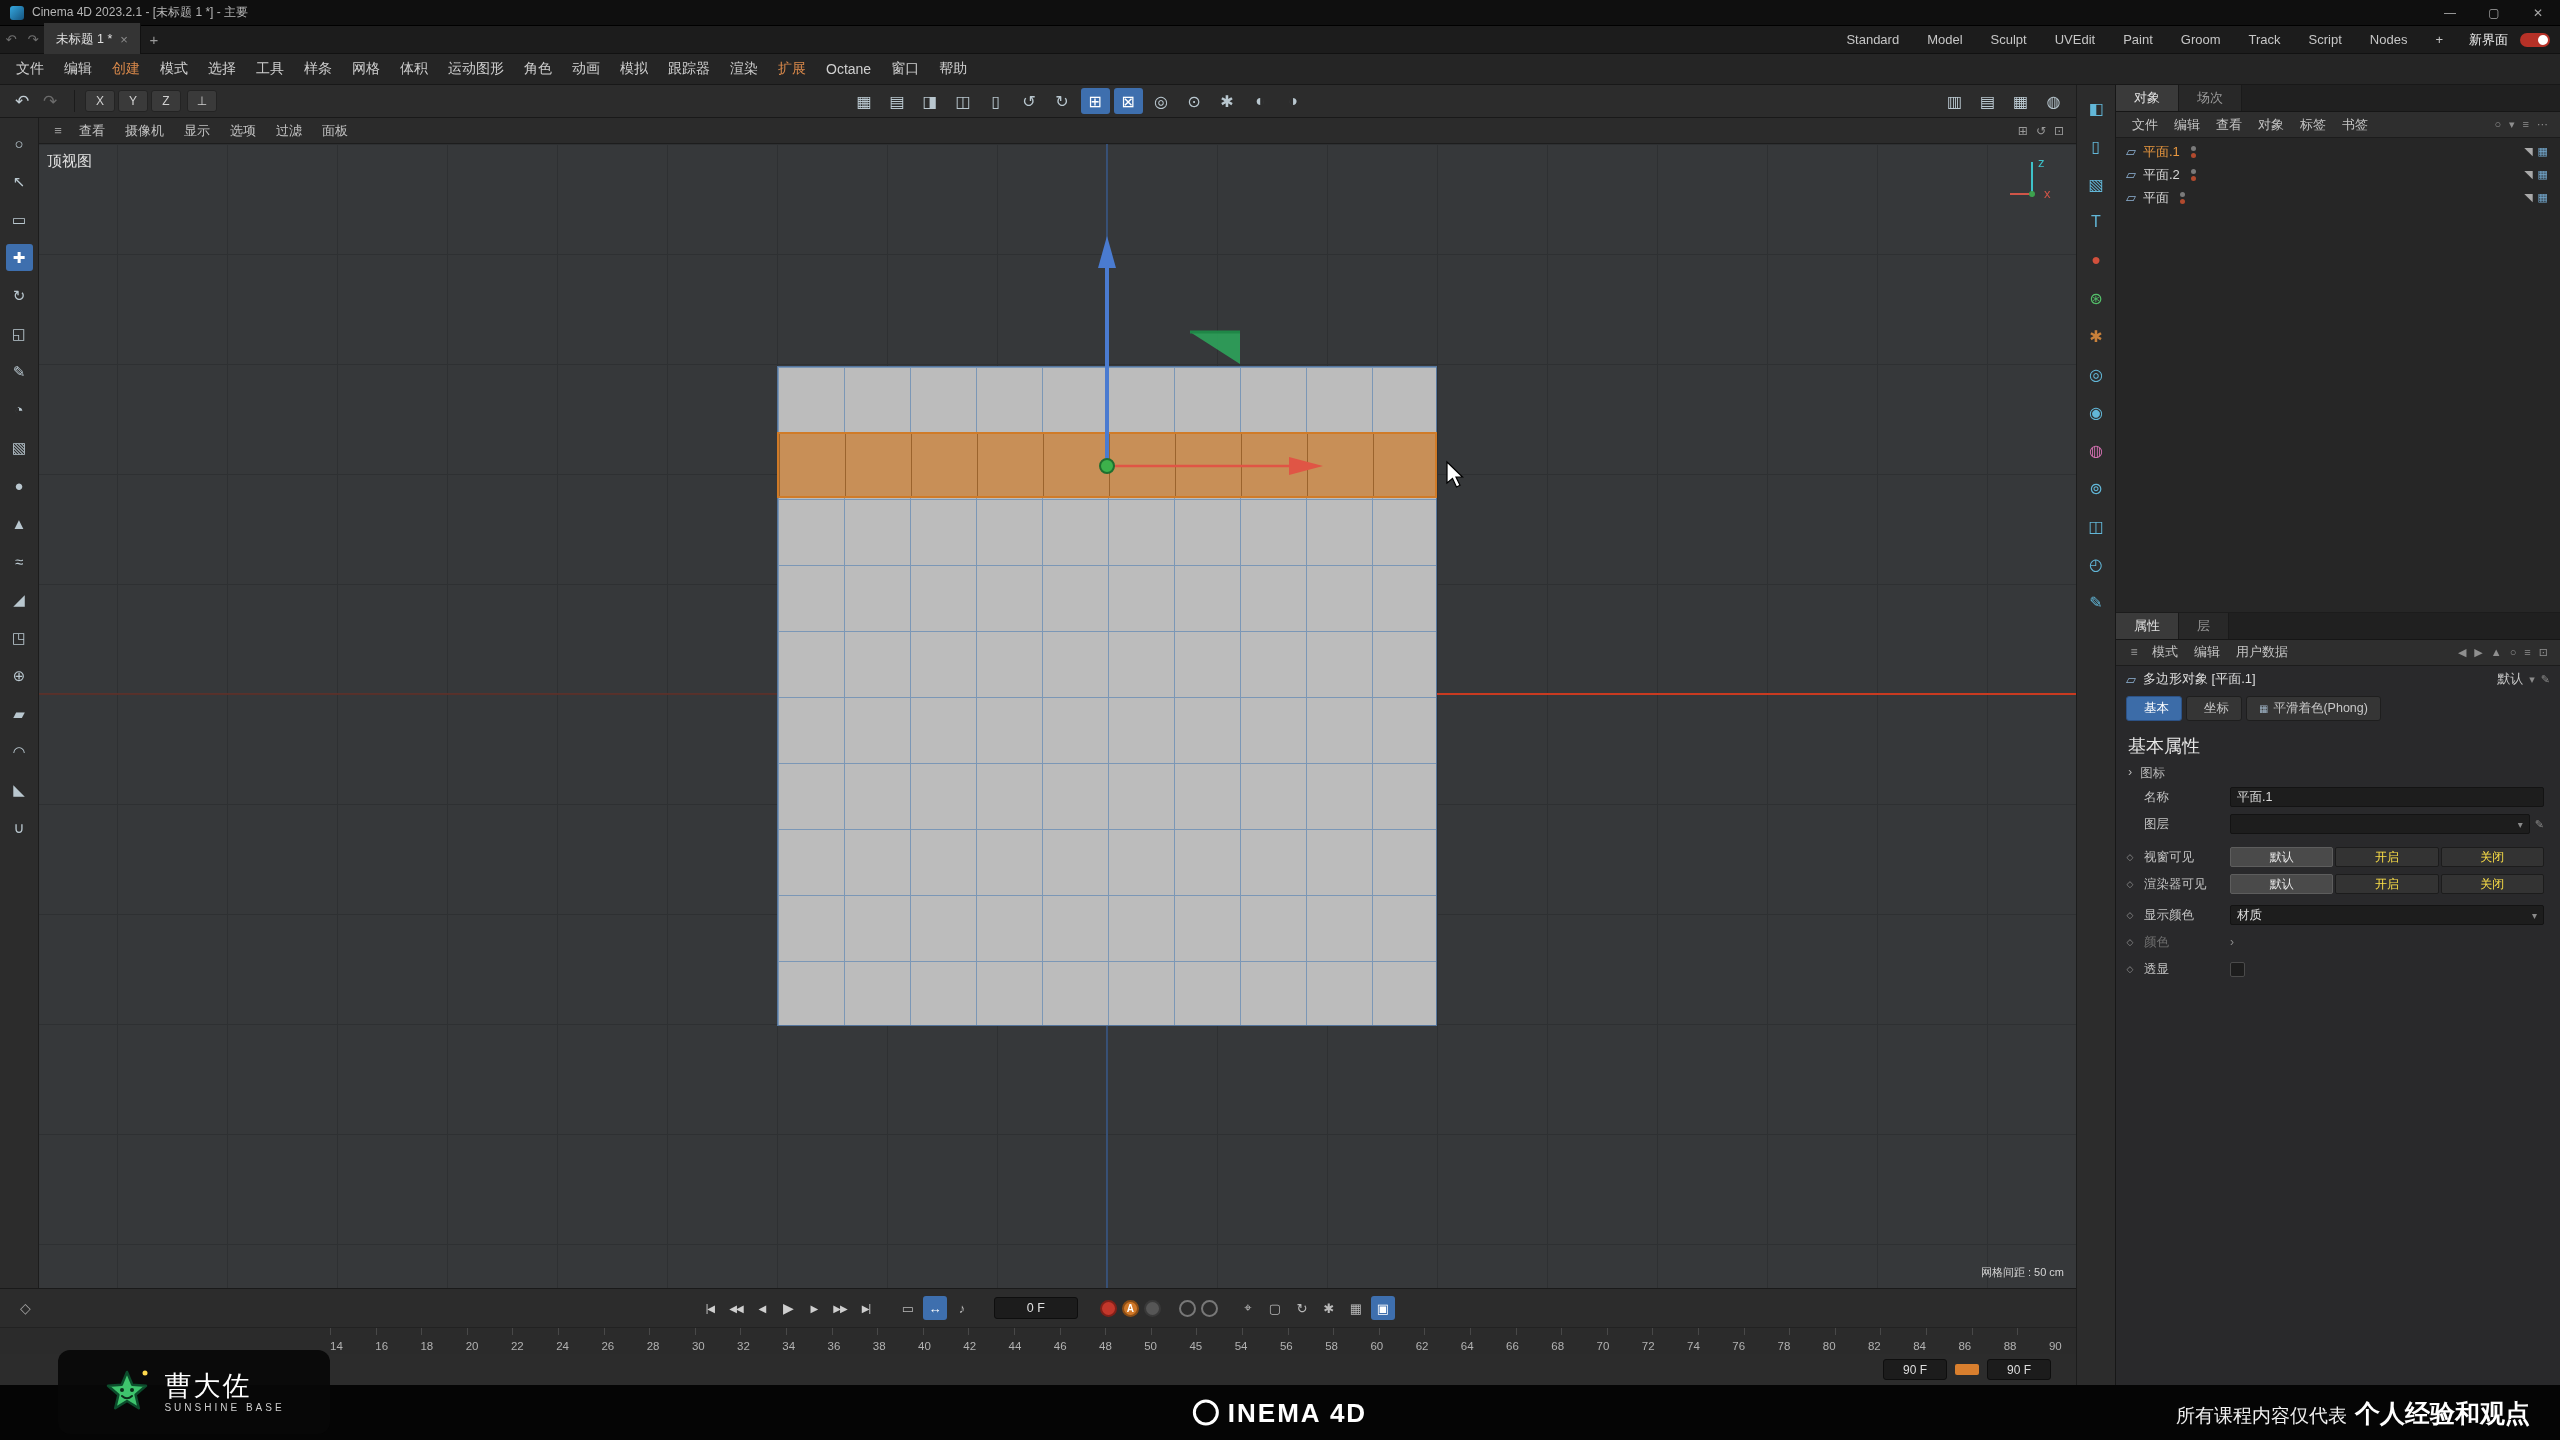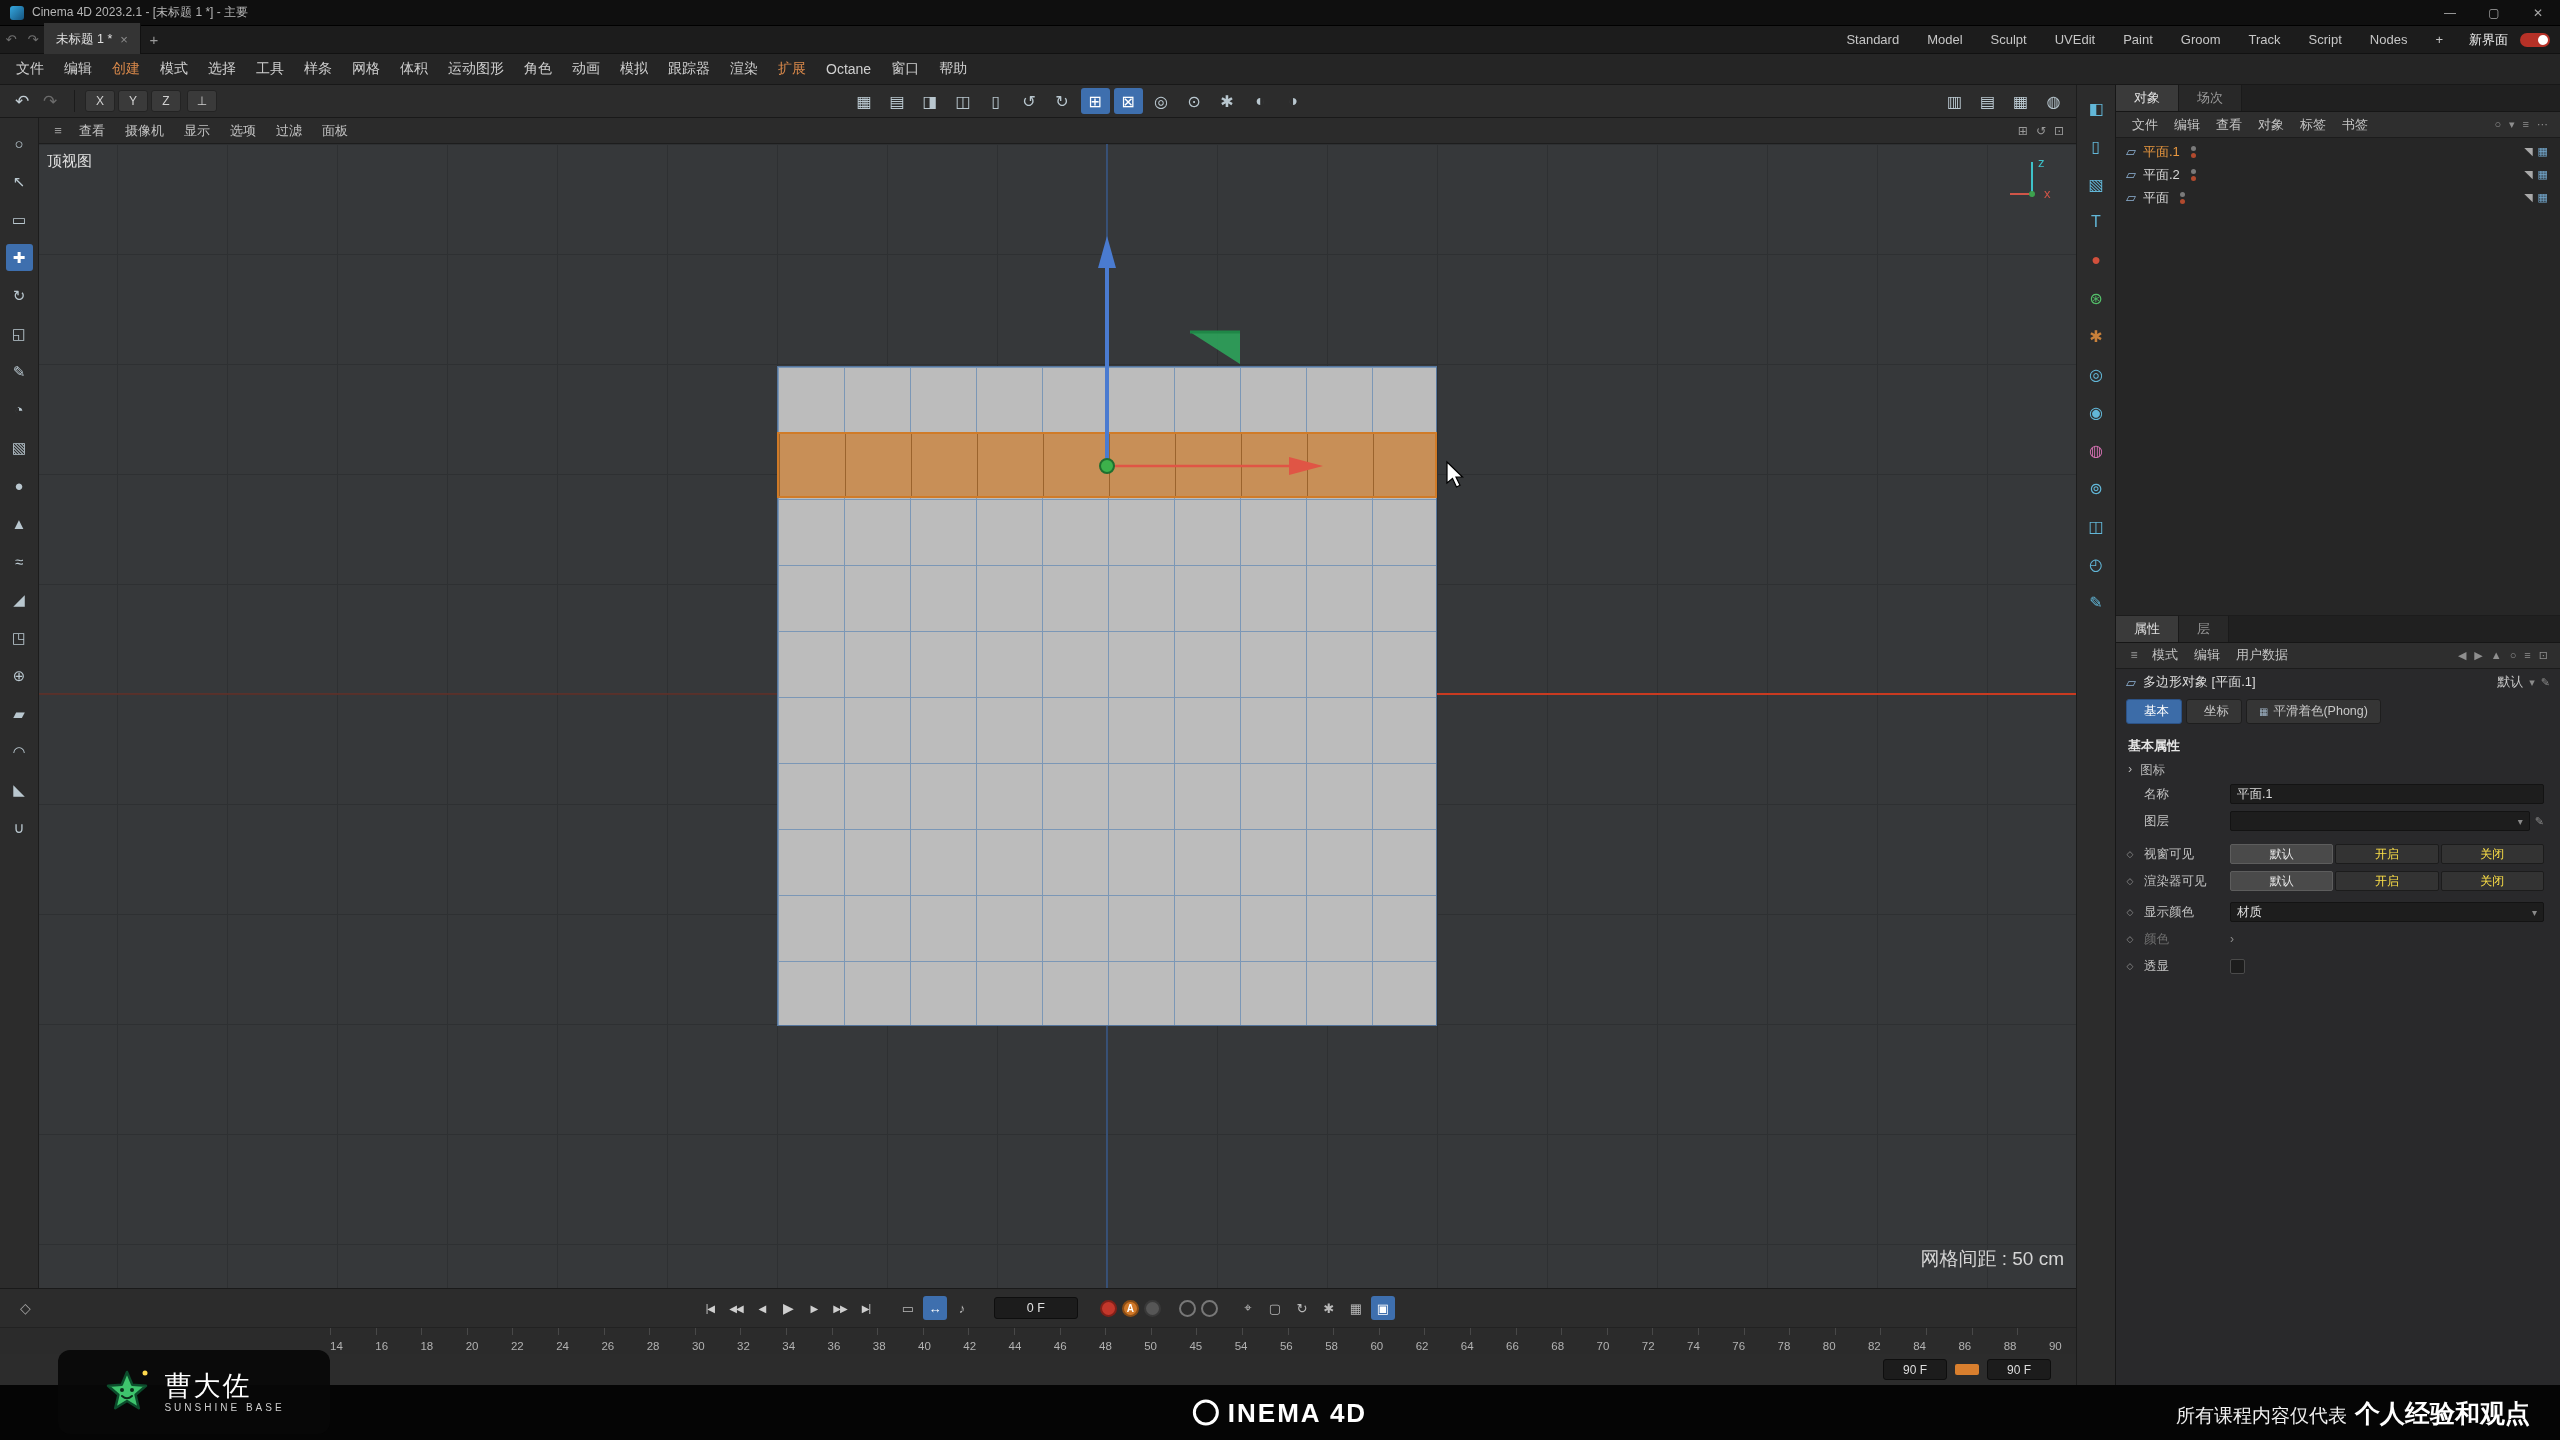--- a/index.html
+++ b/index.html
@@ -82,21 +82,21 @@
          border:1px solid #55759c;
          background-image:linear-gradient(to right,#7b97b6 1px,transparent 1px),
                           linear-gradient(to bottom,#7b97b6 1px,transparent 1px);
          background-size:66px 66px;}
   .sel-row{position:absolute;left:738px;top:288px;width:660px;height:66px;background:#c88f57;
            border:2px solid #d07b28;
            background-image:linear-gradient(to right,rgba(150,95,40,.9) 1px,transparent 1px);
            background-size:66px 100%;}
   .gizmo{position:absolute;left:0;top:0;width:2037px;height:1144px;pointer-events:none;}
   .vp-label{position:absolute;left:8px;top:8px;font-size:15px;color:#e2e2e2;}
-  .grid-info{position:absolute;right:12px;bottom:16px;font-size:19px;color:#d5d5d5;}
+  .grid-info{position:absolute;right:12px;bottom:8px;font-size:11px;color:#d5d5d5;}
   .axis-gizmo{position:absolute;right:14px;top:6px;width:60px;height:60px;}
 
   
   .rightstrip{position:absolute;left:2076px;top:85px;width:39px;height:1300px;background:#2c2c2c;
               border-left:1px solid #1c1c1c;display:flex;flex-direction:column;align-items:center;
               padding-top:10px;gap:12px;}
   .s-icon{width:27px;height:26px;display:flex;align-items:center;justify-content:center;
           color:#62b7d8;font-size:16px;}
   .s-icon.red{color:#d2503c;} .s-icon.green{color:#54c06a;}
   .s-icon.warm{color:#c8803a;} .s-icon.pink{color:#d06fae;}
@@ -126,21 +126,21 @@
   .obj-tags .t1{color:#a9a9a9;} .obj-tags .t2{color:#74a9cf;}
   .panel-spacer{flex:1;background:#262626;border-bottom:1px solid #1c1c1c;}
 
   .attr-header{height:27px;display:flex;align-items:center;gap:7px;padding:0 10px;font-size:13px;color:#dedede;}
   .attr-right{margin-left:auto;display:flex;align-items:center;gap:6px;color:#c9c9c9;}
   .sect-tabs{display:flex;gap:4px;padding:3px 10px 5px;}
   .sect-tab{display:flex;align-items:center;gap:5px;padding:3px 12px;background:#353535;
             border:1px solid #1e1e1e;border-radius:3px;font-size:12.5px;color:#c8c8c8;}
   .sect-tab.active{background:#3c6ca8;border-color:#2c5286;color:#fff;}
   .st-icon{font-size:10px;color:#9fb3c5;}
-  .sect-title{padding:8px 12px 2px;font-weight:bold;font-size:13px;color:#e6e6e6;}
+  .sect-title{padding:8px 12px 2px;font-weight:normal;font-size:18px;color:#e6e6e6;}
   .icon-row{padding:5px 12px 2px;font-size:12.5px;color:#b9b9b9;display:flex;gap:8px;}
   .field{display:flex;align-items:center;height:27px;padding-right:16px;font-size:12.5px;}
   .f-diamond{width:28px;text-align:center;color:#8e8e8e;font-size:9px;}
   .f-label{width:86px;color:#c2c2c2;}
   .f-label.dim{color:#6f6f6f;}
   .f-ctl{flex:1;display:flex;align-items:center;gap:5px;}
   .f-input{flex:1;height:20px;background:#1d1d1d;border:1px solid #131313;border-radius:2px;
            color:#dcdcdc;padding:0 6px;font-size:12.5px;
            font-family:"Liberation Sans","DejaVu Sans",sans-serif;}
   .f-drop{flex:1;height:20px;background:#1d1d1d;border:1px solid #131313;border-radius:2px;

